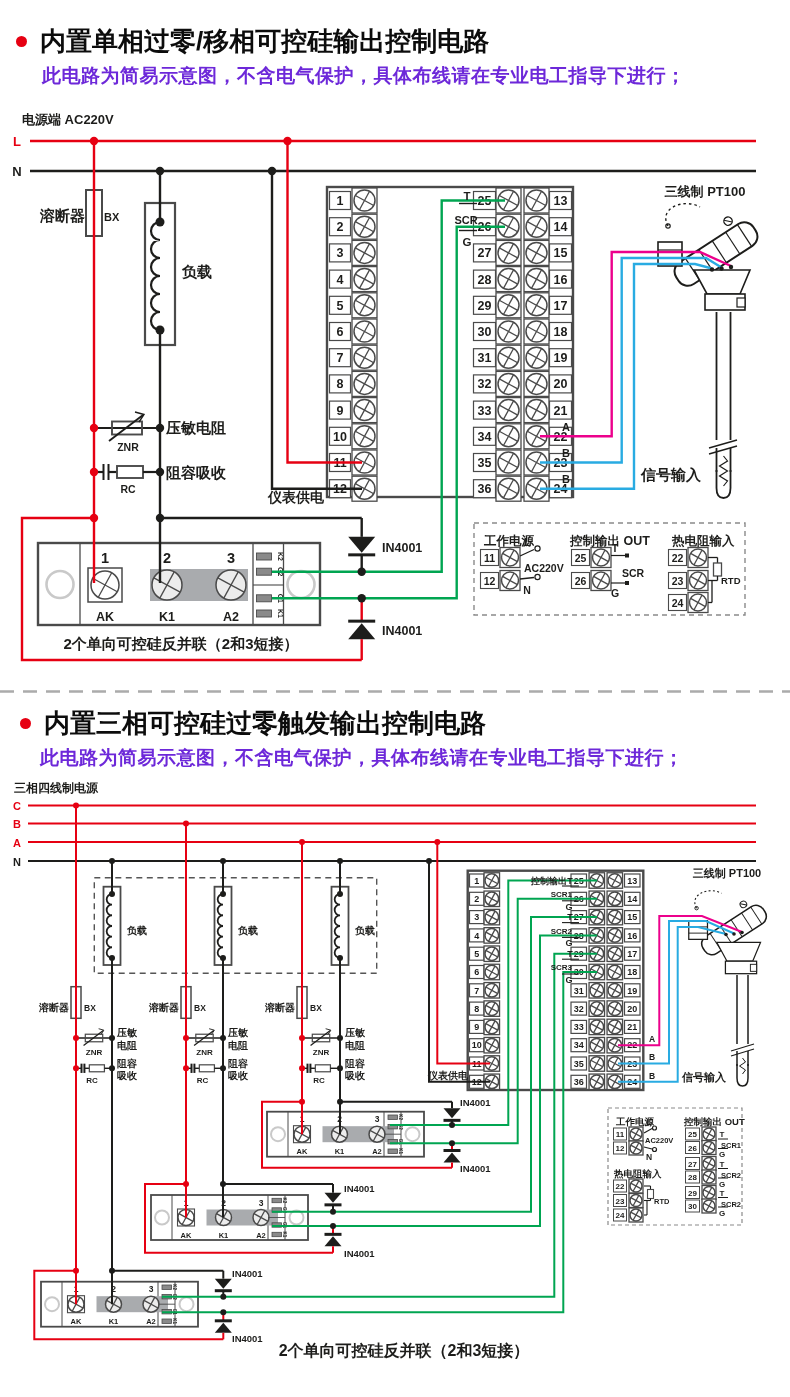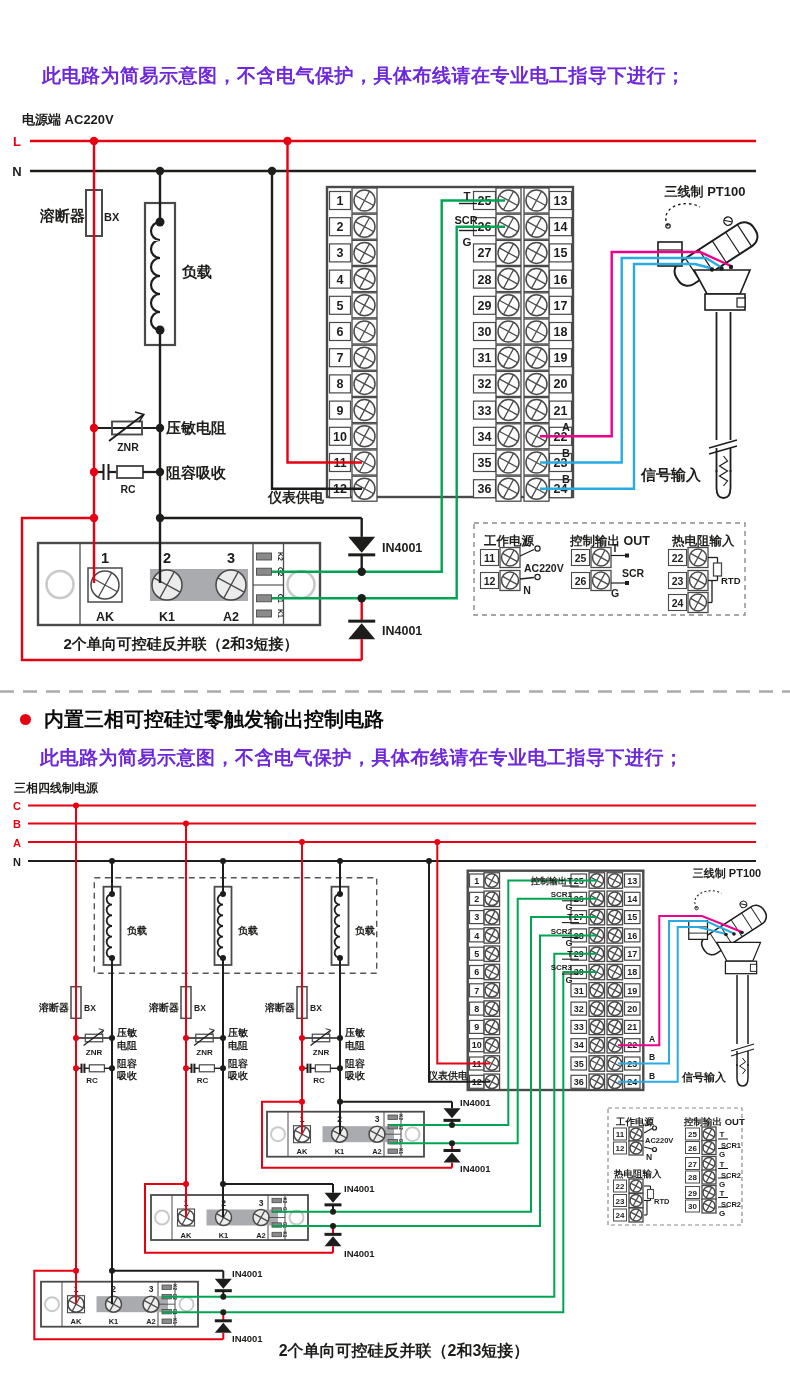--- a/index.html
+++ b/index.html
@@ -2,21 +2,21 @@
 <html><head>
 <meta charset="utf-8">
 <style>
   html,body{margin:0;padding:0;background:#fff;}
   .page{position:relative;width:790px;height:1397px;background:#fff;overflow:hidden;
         font-family:"Liberation Sans","DejaVu Sans",sans-serif;color:#1d1d1b;}
   svg{position:absolute;left:0;top:0;}
   .trow{position:absolute;display:flex;align-items:center;gap:13px;font-weight:700;color:#0c0c0c;}
   .bullet{width:11px;height:11px;border-radius:50%;background:#e60012;flex:0 0 auto;}
   .t1{left:16px;top:24px;font-size:26px;}
-  .t2{left:20px;top:706px;font-size:20px;}
+  .t2{left:20px;top:706px;font-size:26px;}
   .sub{position:absolute;font-weight:700;font-size:19px;letter-spacing:.5px;color:#6d28d9;}
   .sub1{left:42px;top:63px;}
   .sub2{left:40px;top:745px;}
   text{font-family:"Liberation Sans","DejaVu Sans",sans-serif;}
 </style>
 </head>
 <body>
 
 <div class="page">
 
@@ -1061,20 +1061,24 @@
         <text x="232" y="1342" font-size="9.5" font-weight="700" fill="#1d1d1b" text-anchor="start">IN4001</text>
         <text x="652" y="1041.5" font-size="8.5" font-weight="700" fill="#1d1d1b" text-anchor="middle">A</text>
         <text x="652" y="1060" font-size="8.5" font-weight="700" fill="#1d1d1b" text-anchor="middle">B</text>
         <text x="652" y="1078.5" font-size="8.5" font-weight="700" fill="#1d1d1b" text-anchor="middle">B</text>
         <text x="682" y="1081" font-size="11" font-weight="700" fill="#1d1d1b" text-anchor="start">信号输入</text>
         <text x="727" y="877" font-size="11" font-weight="700" fill="#1d1d1b" text-anchor="middle">三线制 PT100</text>
         <text x="404" y="1356" font-size="16" font-weight="700" fill="#1d1d1b" text-anchor="middle">2个单向可控硅反并联（2和3短接）</text>
       </g>
   </svg>
 
+  <div class="trow t1">
+    <span class="bullet"></span>
+    <span>内置单相过零/移相可控硅输出控制电路</span>
+  </div>
   <div class="sub sub1">此电路为简易示意图，不含电气保护，具体布线请在专业电工指导下进行；</div>
 
   <div class="trow t2">
     <span class="bullet"></span>
     <span>内置三相可控硅过零触发输出控制电路</span>
   </div>
   <div class="sub sub2">此电路为简易示意图，不含电气保护，具体布线请在专业电工指导下进行；</div>
 
 </div>
 

